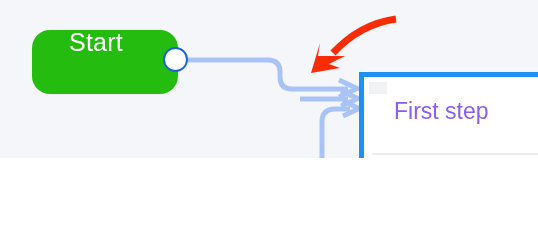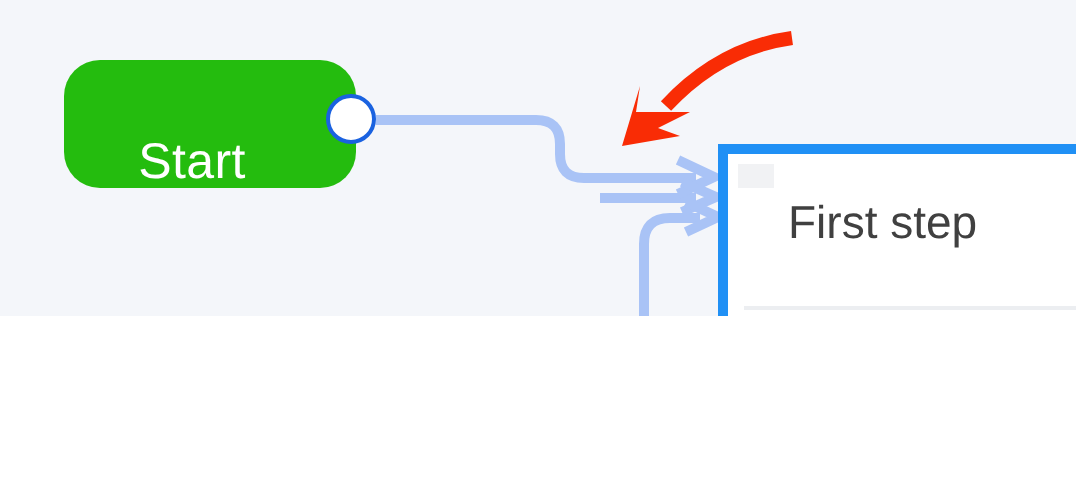--- a/index.html
+++ b/index.html
@@ -30,21 +30,21 @@
   
   .start-node {
     position: absolute;
     left: 32px;
     top: 30px;
     width: 146px;
     height: 64px;
     background: #24bc0e;
     border-radius: 18px;
     display: flex;
-    align-items: flex-end;
+    align-items: flex-start;
     justify-content: center;
   }
   .start-label {
     color: #ffffff;
     font-size: 25px;
     font-family: "Liberation Sans", sans-serif;
     letter-spacing: 0.2px;
     line-height: 1;
     padding-right: 18px;
   }
@@ -70,21 +70,21 @@
     border: 5px solid #2090f5;
     border-right: none;
     border-bottom: none;
     box-sizing: border-box;
     overflow: hidden;
   }
   .step-label {
     position: absolute;
     left: 30px;
     top: 23px;
-    color: #404040;
+    color: #8b5cf6;
     font-size: 23px;
     font-family: "Liberation Sans", sans-serif;
     line-height: 1;
     white-space: nowrap;
   }
   .step-divider {
     position: absolute;
     left: 8px;
     top: 76px;
     width: 172px;

